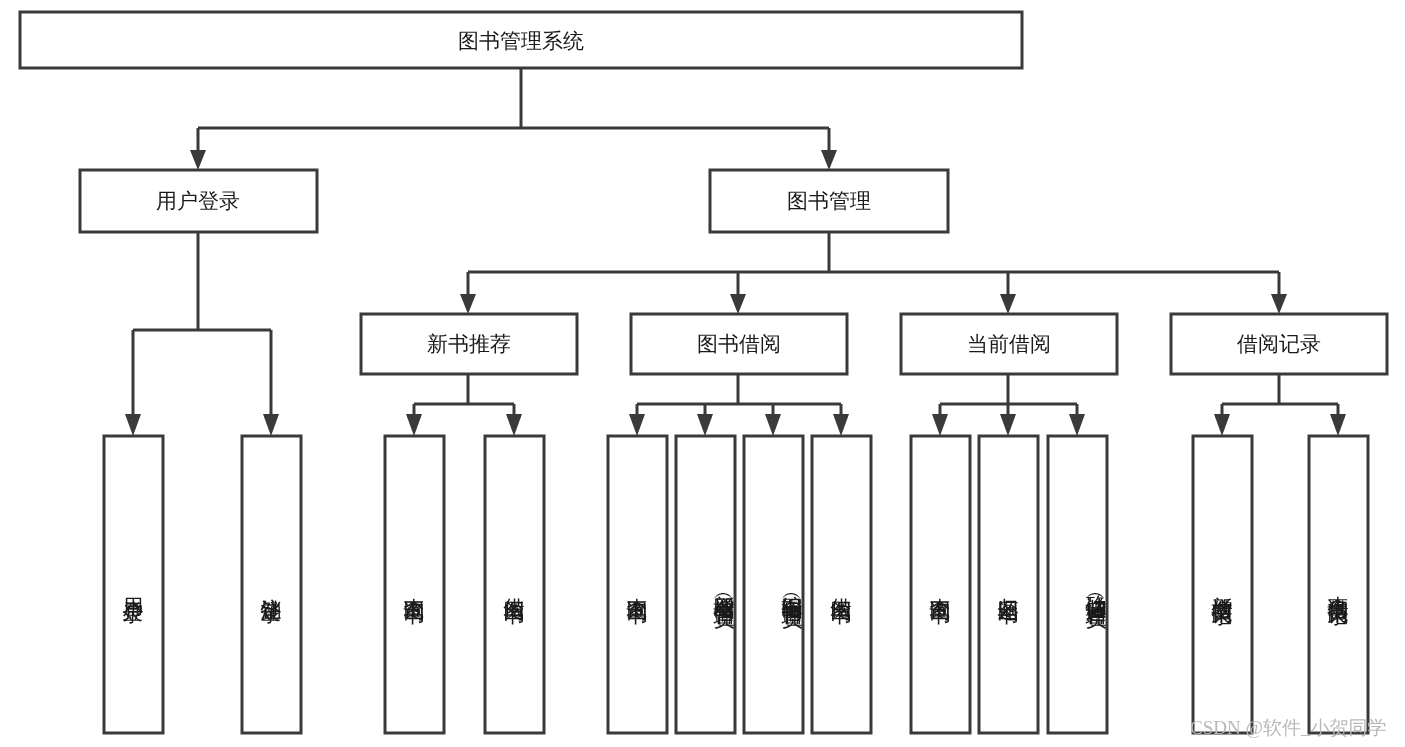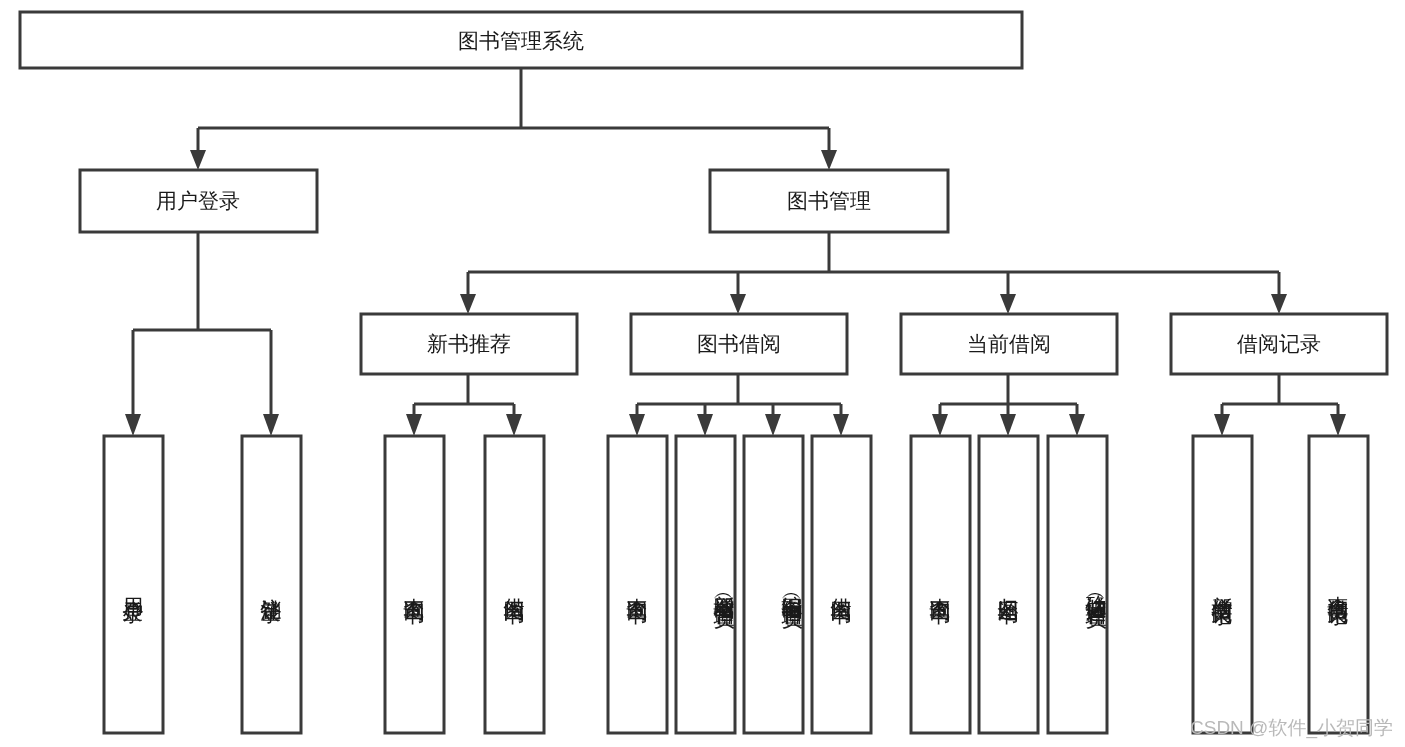--- a/index.html
+++ b/index.html
@@ -231,15 +231,15 @@
   <div class="leaf-label" style="left:744px; top:440px; width:59px; height:293px; display:flex; align-items:flex-start; justify-content:center;">编辑图书（管理员）</div>
   <div class="leaf-label" style="left:812px; top:436px; width:59px; height:297px; display:flex; align-items:center; justify-content:center;">借阅图书</div>
 
   <div class="leaf-label" style="left:911px; top:436px; width:59px; height:297px; display:flex; align-items:center; justify-content:center;">查询图书</div>
   <div class="leaf-label" style="left:979px; top:436px; width:59px; height:297px; display:flex; align-items:center; justify-content:center;">归还图书</div>
   <div class="leaf-label" style="left:1048px; top:440px; width:59px; height:293px; display:flex; align-items:flex-start; justify-content:center;">确认归还（管理员）</div>
 
   <div class="leaf-label" style="left:1193px; top:436px; width:59px; height:297px; display:flex; align-items:center; justify-content:center;">新增借阅记录</div>
   <div class="leaf-label" style="left:1309px; top:436px; width:59px; height:297px; display:flex; align-items:center; justify-content:center;">查询借阅记录</div>
 
-  <div class="watermark" style="left:1190px; top:715px;">CSDN @软件_小贺同学</div>
+  <div class="watermark" style="left:1190px; top:715px;font-family:Liberation Serif, serif;">CSDN @软件_小贺同学</div>
 
 </div>
 
 </body></html>

